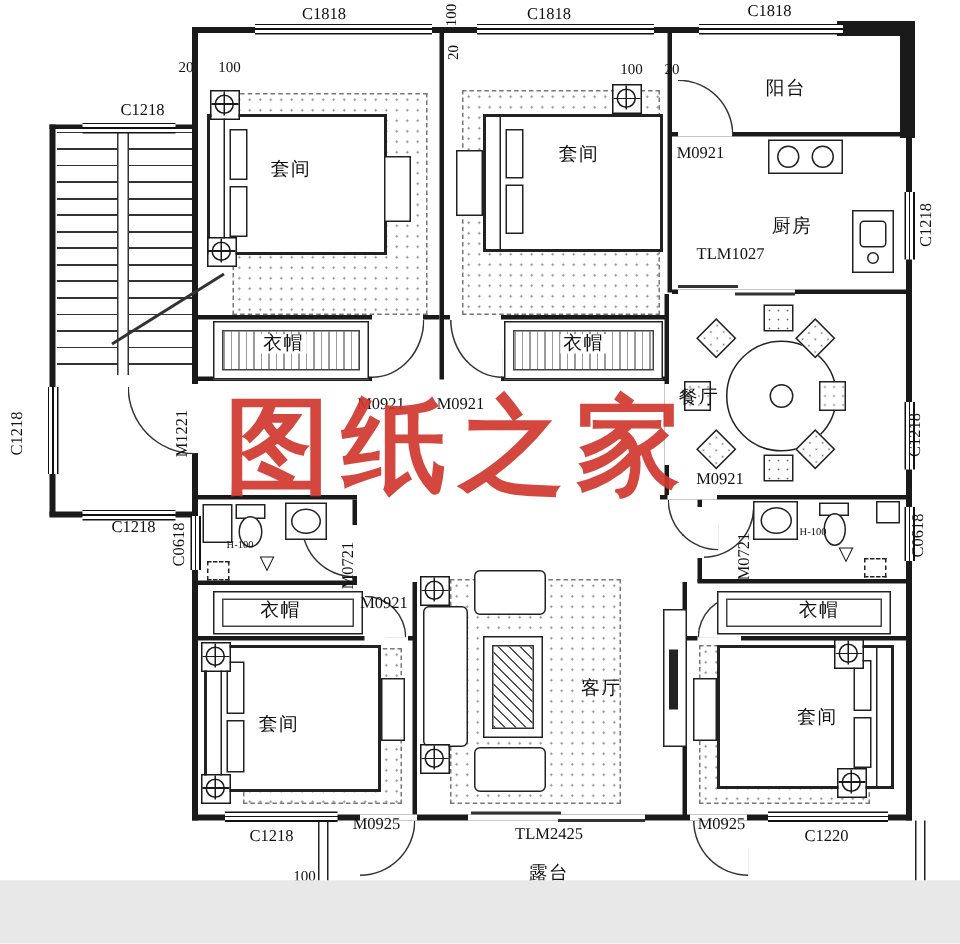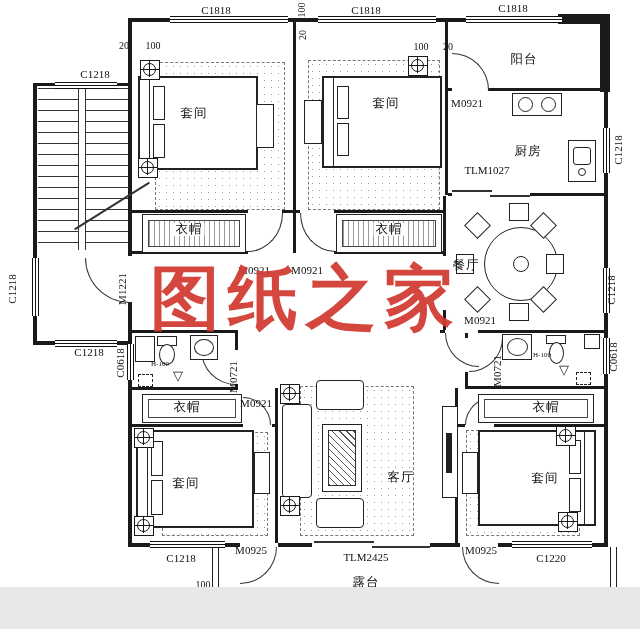--- a/index.html
+++ b/index.html
@@ -268,21 +268,21 @@
   <div class="lbl" style="left:487px;top:170px">TLM1027</div>
   <div class="lbl" style="left:366px;top:557px">TLM2425</div>
 
   <div class="lbl rm chip" style="left:194px;top:113px">套间</div>
   <div class="lbl rm chip" style="left:386px;top:103px">套间</div>
   <div class="lbl rm chip" style="left:186px;top:483px">套间</div>
   <div class="lbl rm chip" style="left:545px;top:478px">套间</div>
   <div class="lbl rm" style="left:524px;top:59px">阳台</div>
   <div class="lbl rm" style="left:528px;top:151px">厨房</div>
   <div class="lbl rm" style="left:466px;top:265px">餐厅</div>
-  <div class="lbl rm" style="left:401px;top:477px">客厅</div>
+  <div class="lbl rm" style="left:401px;top:459px">客厅</div>
   <div class="lbl rm" style="left:366px;top:582px">露台</div>
   <div class="lbl rm chip" style="left:189px;top:229px">衣帽</div>
   <div class="lbl rm chip" style="left:389px;top:229px">衣帽</div>
   <div class="lbl rm chip" style="left:187px;top:407px">衣帽</div>
   <div class="lbl rm chip" style="left:546px;top:407px">衣帽</div>
 
   <div class="lbl" style="left:124px;top:46px;font-size:10px">20</div>
   <div class="lbl" style="left:153px;top:46px;font-size:10px">100</div>
   <div class="lbl vlbl" style="left:302px;top:10px;font-size:10px">100</div>
   <div class="lbl vlbl" style="left:303px;top:35px;font-size:10px">20</div>

